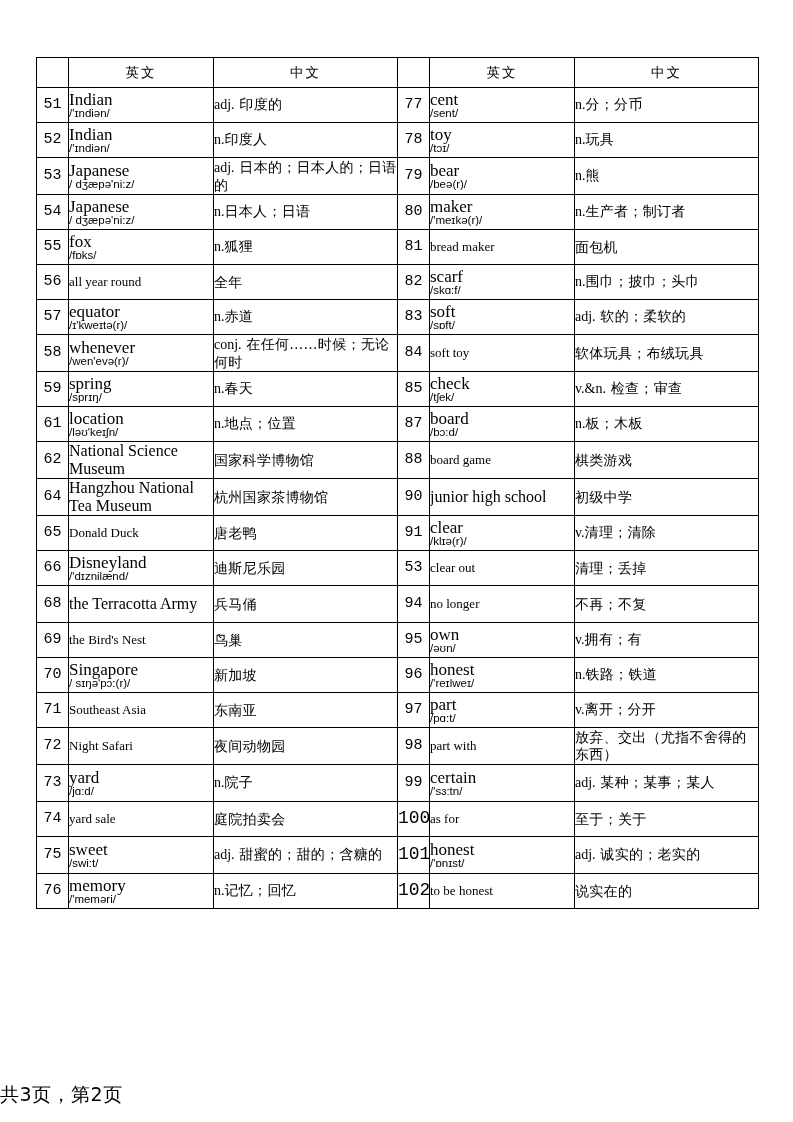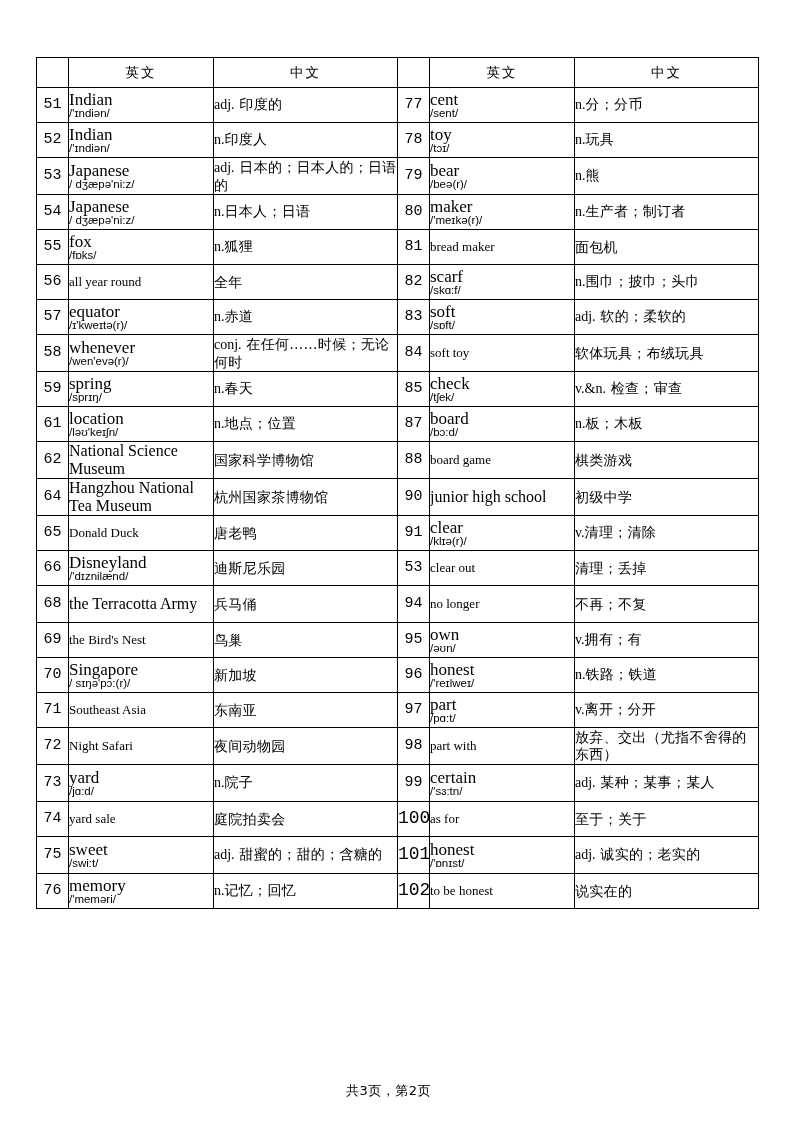--- a/index.html
+++ b/index.html
@@ -100,22 +100,21 @@
   }
 
   .row-tall td { height: 36px; }
   .row-norm td { height: 34px; }
 
   .footer {
     position: absolute;
     left: 0;
     right: 16px;
     top: 1082px;
-    text-align: center;
-    font-size: 13px;
+    font-size: 19px;
     font-family: "DejaVu Sans", "Liberation Sans", sans-serif;
     letter-spacing: 0.5px;
   }
 </style>
 </head>
 <body>
 
 <div class="page">
 
   <table class="vocab">

